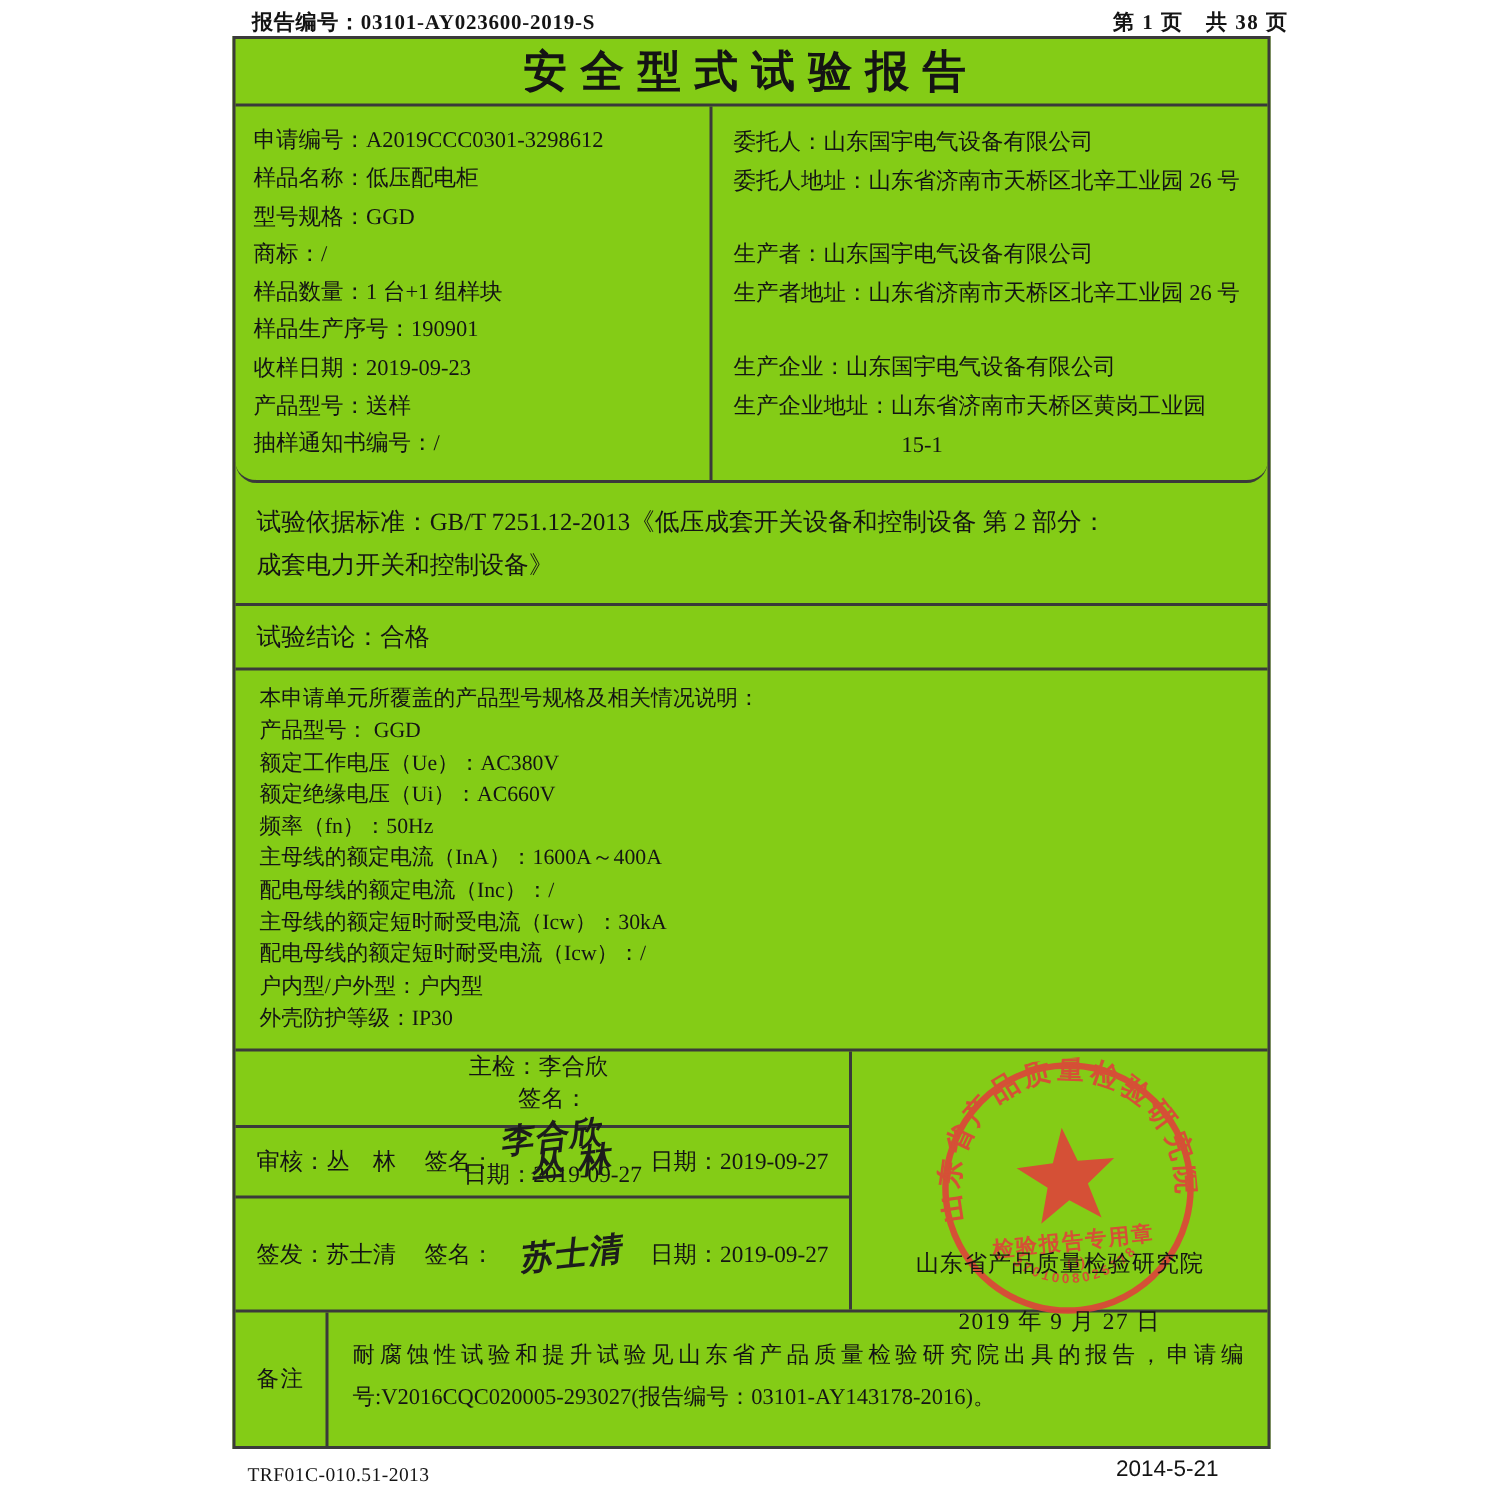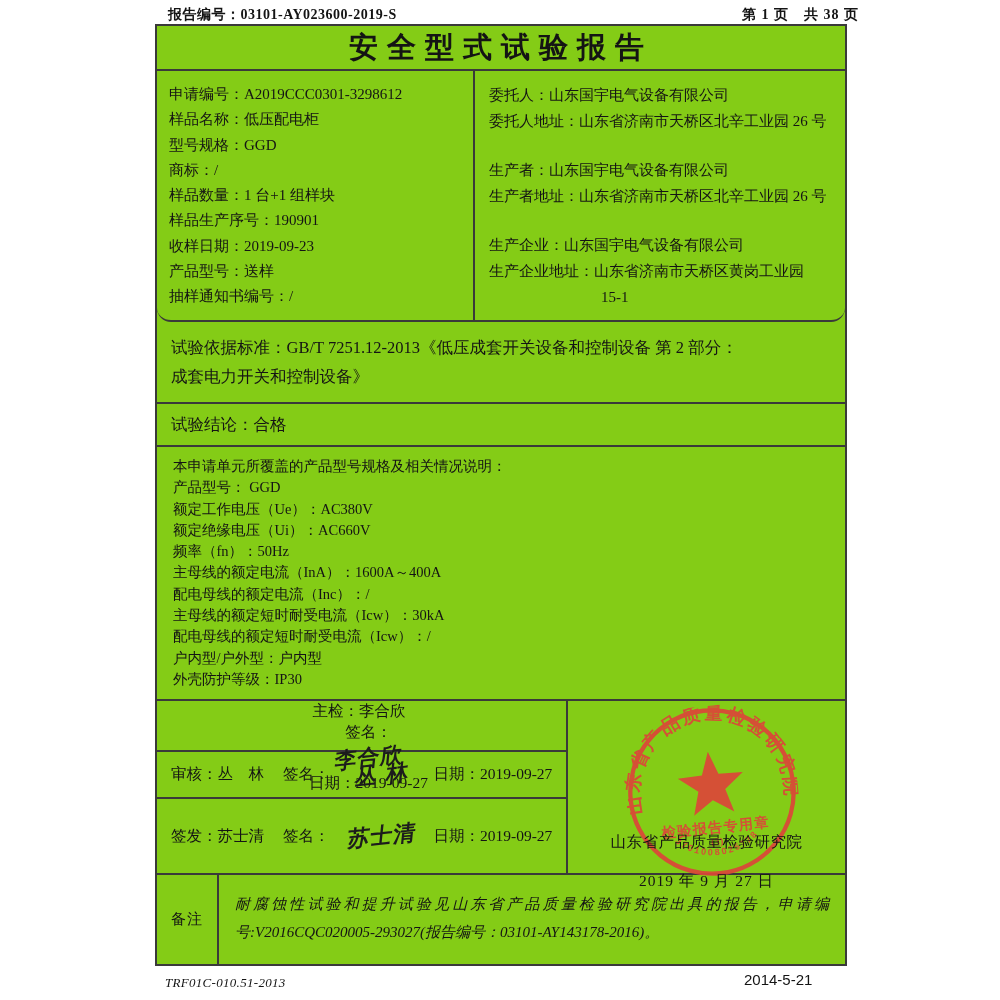--- a/index.html
+++ b/index.html
@@ -50,25 +50,25 @@
 
   .stamp-cell{flex:1;position:relative;}
   .stamp-svg{position:absolute;left:58px;top:5px;width:172px;height:172px;
     transform:rotate(-6deg);opacity:.92;}
   .stamp-org{position:absolute;left:0;right:0;top:131px;text-align:center;font-size:15.5px;letter-spacing:.5px;}
   .stamp-date{position:absolute;left:0;right:0;top:170px;text-align:center;font-size:15.5px;letter-spacing:1px;}
 
   .row-remark{display:flex;height:89px;}
   .remark-label{width:60px;border-right:2px solid #3a3a3a;display:flex;align-items:center;
     justify-content:center;font-size:15px;letter-spacing:1px;}
-  .remark-body{flex:1;padding:15px 16px 0 16px;font-size:15px;line-height:28px;font-style:italic;}
+  .remark-body{flex:1;padding:15px 16px 0 16px;font-size:15px;line-height:28px;}
   .remark-l1{text-align:justify;text-align-last:justify;}
   .remark-l2{white-space:nowrap;}
 
-  .ftr-left{position:absolute;left:165px;top:975px;font-size:13px;letter-spacing:.3px;font-style:italic;}
+  .ftr-left{position:absolute;left:165px;top:975px;font-size:13px;letter-spacing:.3px;}
   .ftr-right{position:absolute;left:744px;top:971px;font-size:15px;
     font-family:"Liberation Sans","DejaVu Sans",sans-serif;}
 </style>
 </head>
 <body>
 
 <div class="sheet">
 
   <div class="hdr-left">报告编号：03101-AY023600-2019-S</div>
   <div class="hdr-right">第 1 页　共 38 页</div>

